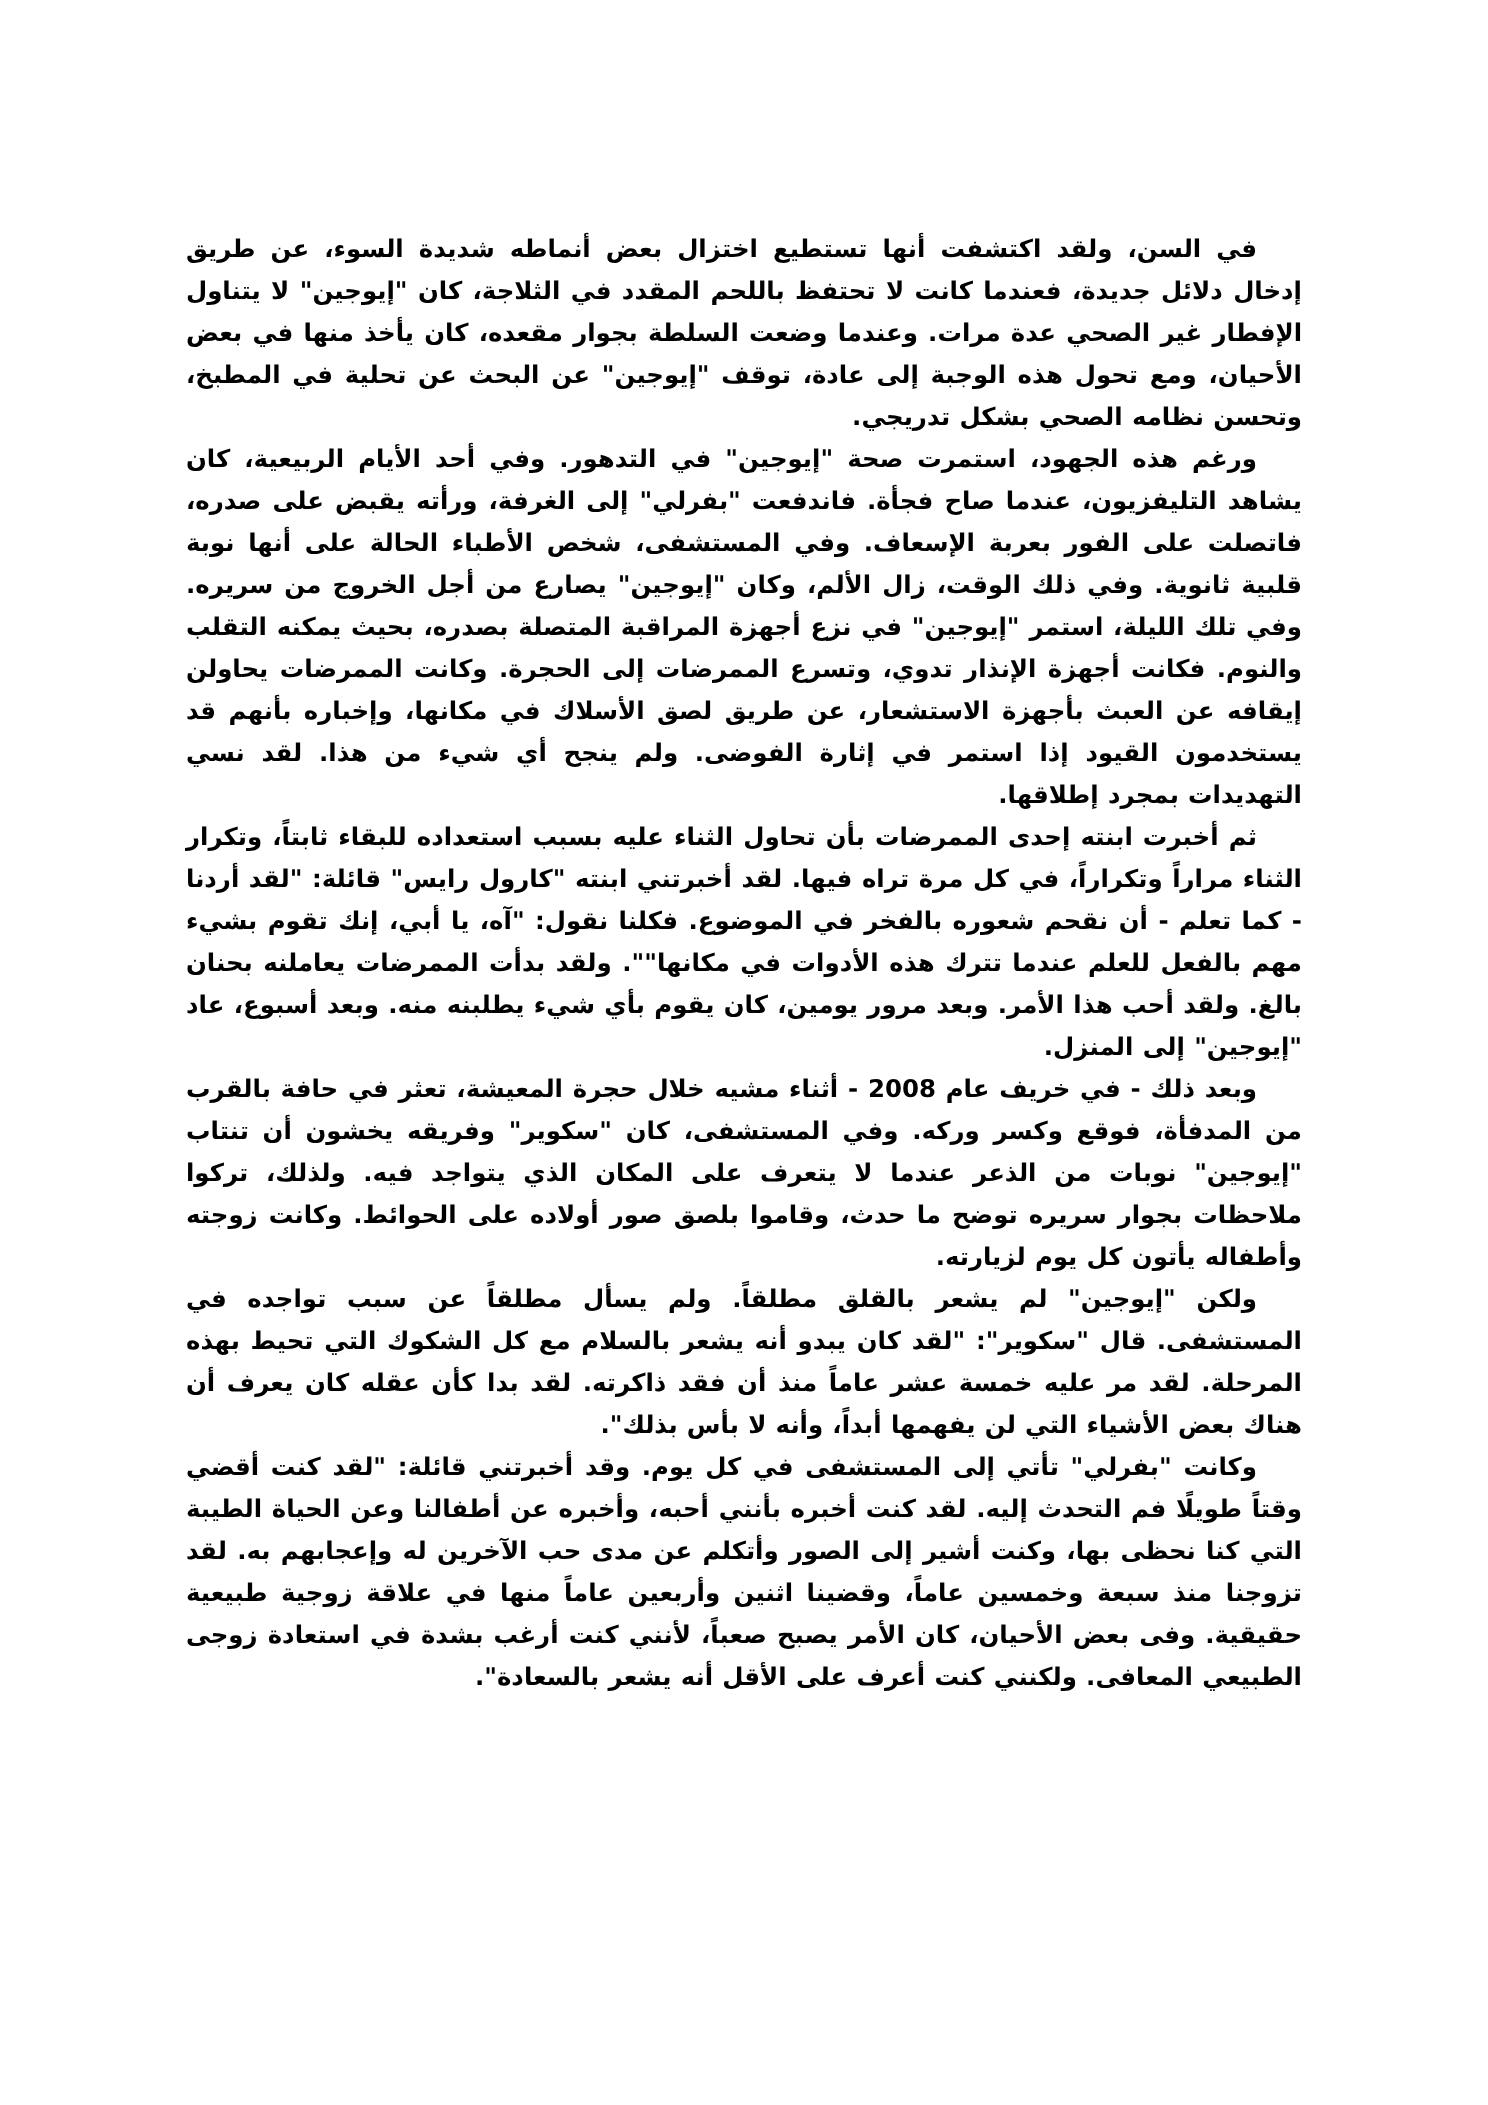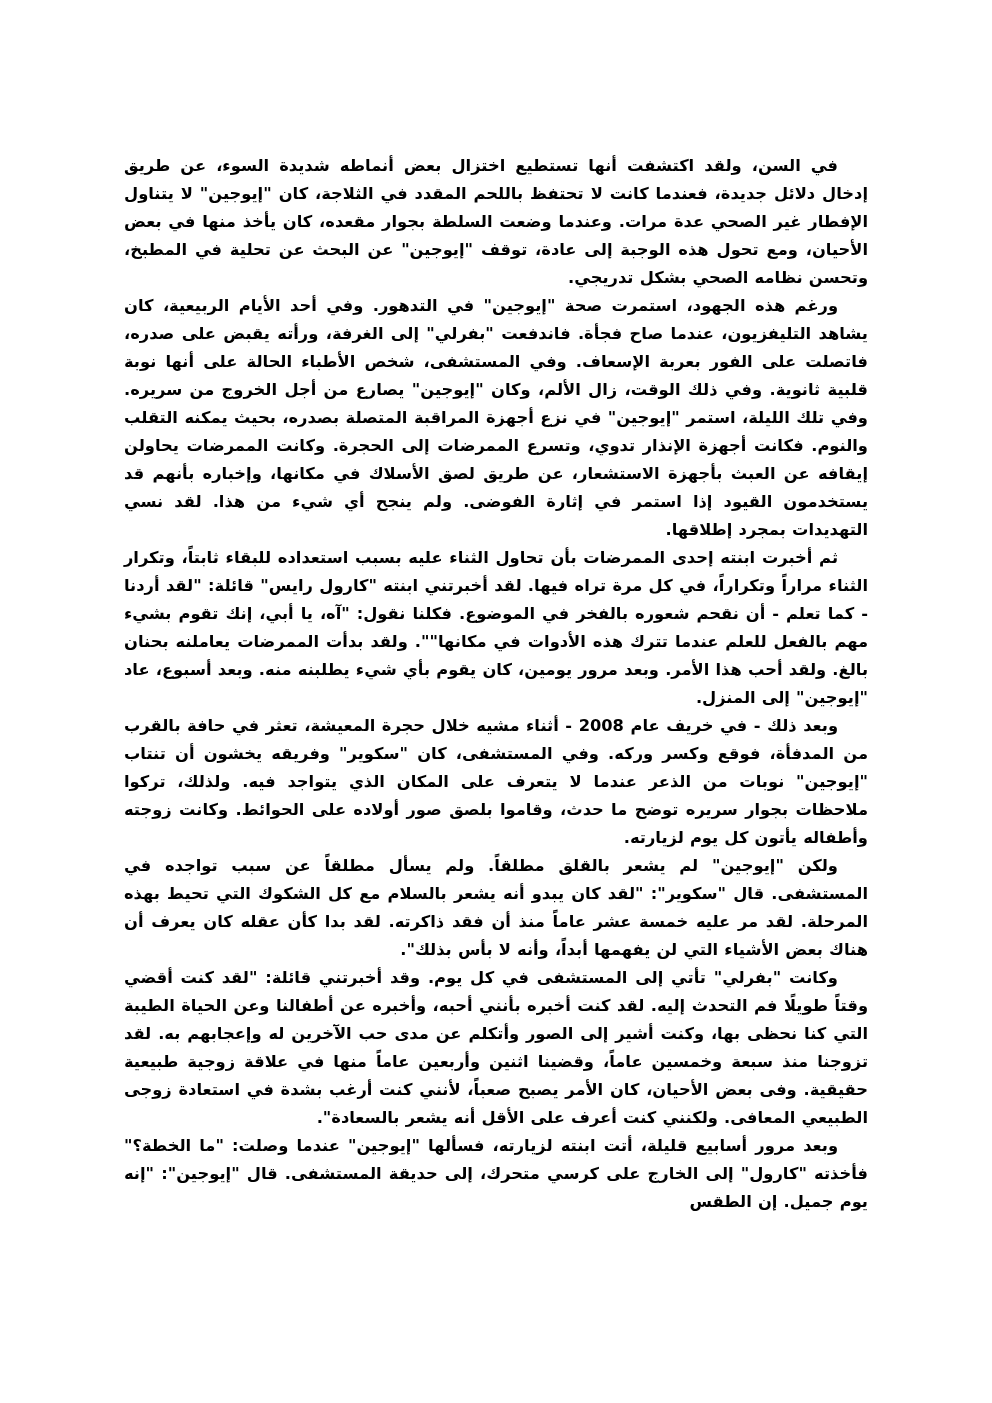--- a/index.html
+++ b/index.html
@@ -68,17 +68,16 @@
 
 <div id="page">
 
   <div id="text-body">
     <p class="p-item">في السن، ولقد اكتشفت أنها تستطيع اختزال بعض أنماطه شديدة السوء، عن طريق إدخال دلائل جديدة، فعندما كانت لا تحتفظ باللحم المقدد في الثلاجة، كان "إيوجين" لا يتناول الإفطار غير الصحي عدة مرات. وعندما وضعت السلطة بجوار مقعده، كان يأخذ منها في بعض الأحيان، ومع تحول هذه الوجبة إلى عادة، توقف "إيوجين" عن البحث عن تحلية في المطبخ، وتحسن نظامه الصحي بشكل تدريجي.</p>
     <p class="p-item">ورغم هذه الجهود، استمرت صحة "إيوجين" في التدهور. وفي أحد الأيام الربيعية، كان يشاهد التليفزيون، عندما صاح فجأة. فاندفعت "بفرلي" إلى الغرفة، ورأته يقبض على صدره، فاتصلت على الفور بعربة الإسعاف. وفي المستشفى، شخص الأطباء الحالة على أنها نوبة قلبية ثانوية. وفي ذلك الوقت، زال الألم، وكان "إيوجين" يصارع من أجل الخروج من سريره. وفي تلك الليلة، استمر "إيوجين" في نزع أجهزة المراقبة المتصلة بصدره، بحيث يمكنه التقلب والنوم. فكانت أجهزة الإنذار تدوي، وتسرع الممرضات إلى الحجرة. وكانت الممرضات يحاولن إيقافه عن العبث بأجهزة الاستشعار، عن طريق لصق الأسلاك في مكانها، وإخباره بأنهم قد يستخدمون القيود إذا استمر في إثارة الفوضى. ولم ينجح أي شيء من هذا. لقد نسي التهديدات بمجرد إطلاقها.</p>
     <p class="p-item">ثم أخبرت ابنته إحدى الممرضات بأن تحاول الثناء عليه بسبب استعداده للبقاء ثابتاً، وتكرار الثناء مراراً وتكراراً، في كل مرة تراه فيها. لقد أخبرتني ابنته "كارول رايس" قائلة: "لقد أردنا - كما تعلم - أن نقحم شعوره بالفخر في الموضوع. فكلنا نقول: "آه، يا أبي، إنك تقوم بشيء مهم بالفعل للعلم عندما تترك هذه الأدوات في مكانها"". ولقد بدأت الممرضات يعاملنه بحنان بالغ. ولقد أحب هذا الأمر. وبعد مرور يومين، كان يقوم بأي شيء يطلبنه منه. وبعد أسبوع، عاد "إيوجين" إلى المنزل.</p>
     <p class="p-item">وبعد ذلك - في خريف عام 2008 - أثناء مشيه خلال حجرة المعيشة، تعثر في حافة بالقرب من المدفأة، فوقع وكسر وركه. وفي المستشفى، كان "سكوير" وفريقه يخشون أن تنتاب "إيوجين" نوبات من الذعر عندما لا يتعرف على المكان الذي يتواجد فيه. ولذلك، تركوا ملاحظات بجوار سريره توضح ما حدث، وقاموا بلصق صور أولاده على الحوائط. وكانت زوجته وأطفاله يأتون كل يوم لزيارته.</p>
     <p class="p-item">ولكن "إيوجين" لم يشعر بالقلق مطلقاً. ولم يسأل مطلقاً عن سبب تواجده في المستشفى. قال "سكوير": "لقد كان يبدو أنه يشعر بالسلام مع كل الشكوك التي تحيط بهذه المرحلة. لقد مر عليه خمسة عشر عاماً منذ أن فقد ذاكرته. لقد بدا كأن عقله كان يعرف أن هناك بعض الأشياء التي لن يفهمها أبداً، وأنه لا بأس بذلك".</p>
     <p class="p-item">وكانت "بفرلي" تأتي إلى المستشفى في كل يوم. وقد أخبرتني قائلة: "لقد كنت أقضي وقتاً طويلًا فم التحدث إليه. لقد كنت أخبره بأنني أحبه، وأخبره عن أطفالنا وعن الحياة الطيبة التي كنا نحظى بها، وكنت أشير إلى الصور وأتكلم عن مدى حب الآخرين له وإعجابهم به. لقد تزوجنا منذ سبعة وخمسين عاماً، وقضينا اثنين وأربعين عاماً منها في علاقة زوجية طبيعية حقيقية. وفى بعض الأحيان، كان الأمر يصبح صعباً، لأنني كنت أرغب بشدة في استعادة زوجى الطبيعي المعافى. ولكنني كنت أعرف على الأقل أنه يشعر بالسعادة".</p>
-    <p class="p-item">وبعد مرور أسابيع قليلة، أتت ابنته لزيارته، فسألها "إيوجين" عندما وصلت: "ما الخطة؟" فأخذته "كارول" إلى الخارج على كرسي متحرك، إلى حديقة المستشفى. قال "إيوجين": "إنه يوم جميل. إن الطقس</p>
   </div>
 
 
 </div>
 
 </body></html>

